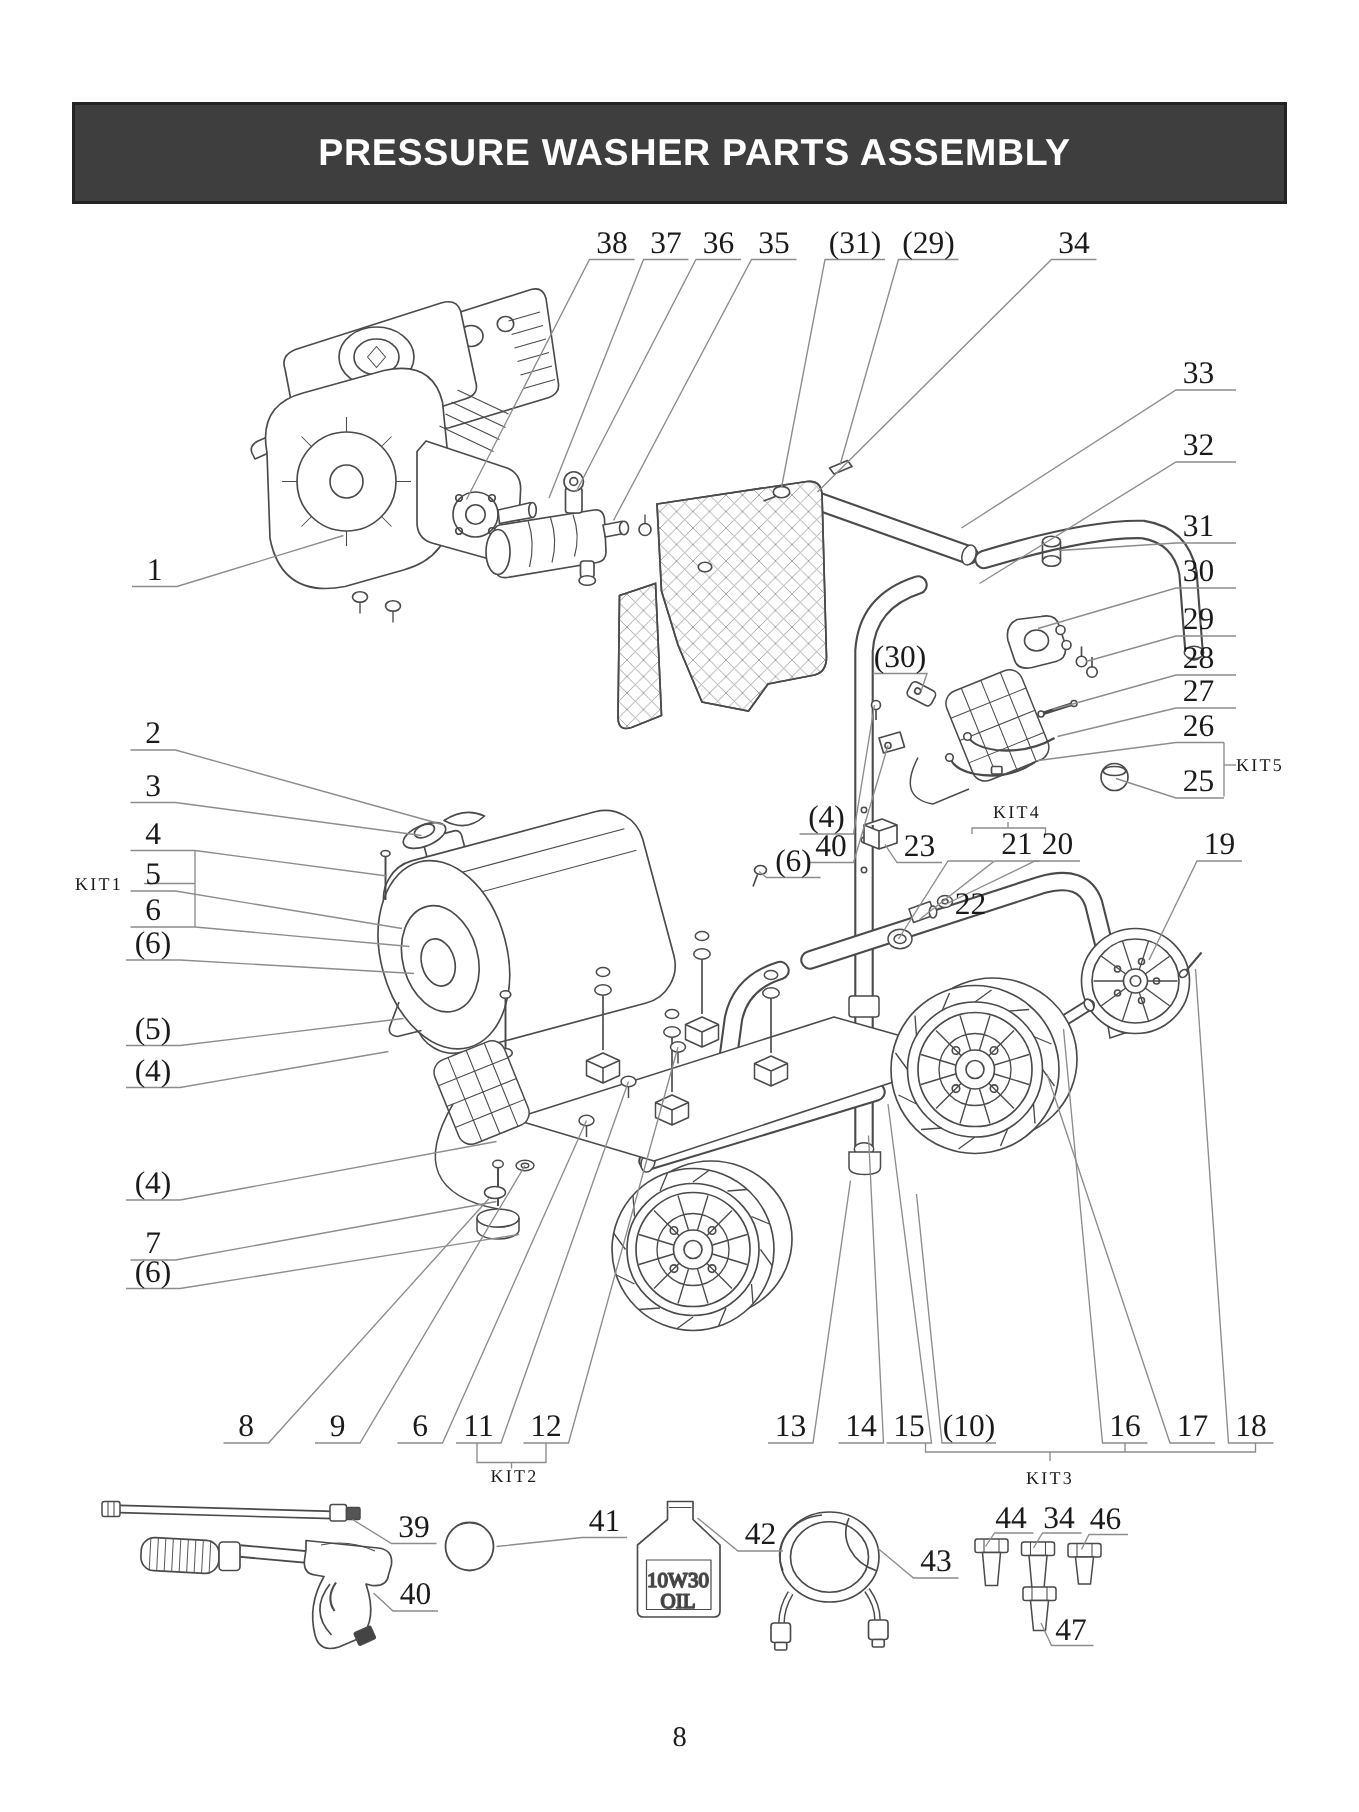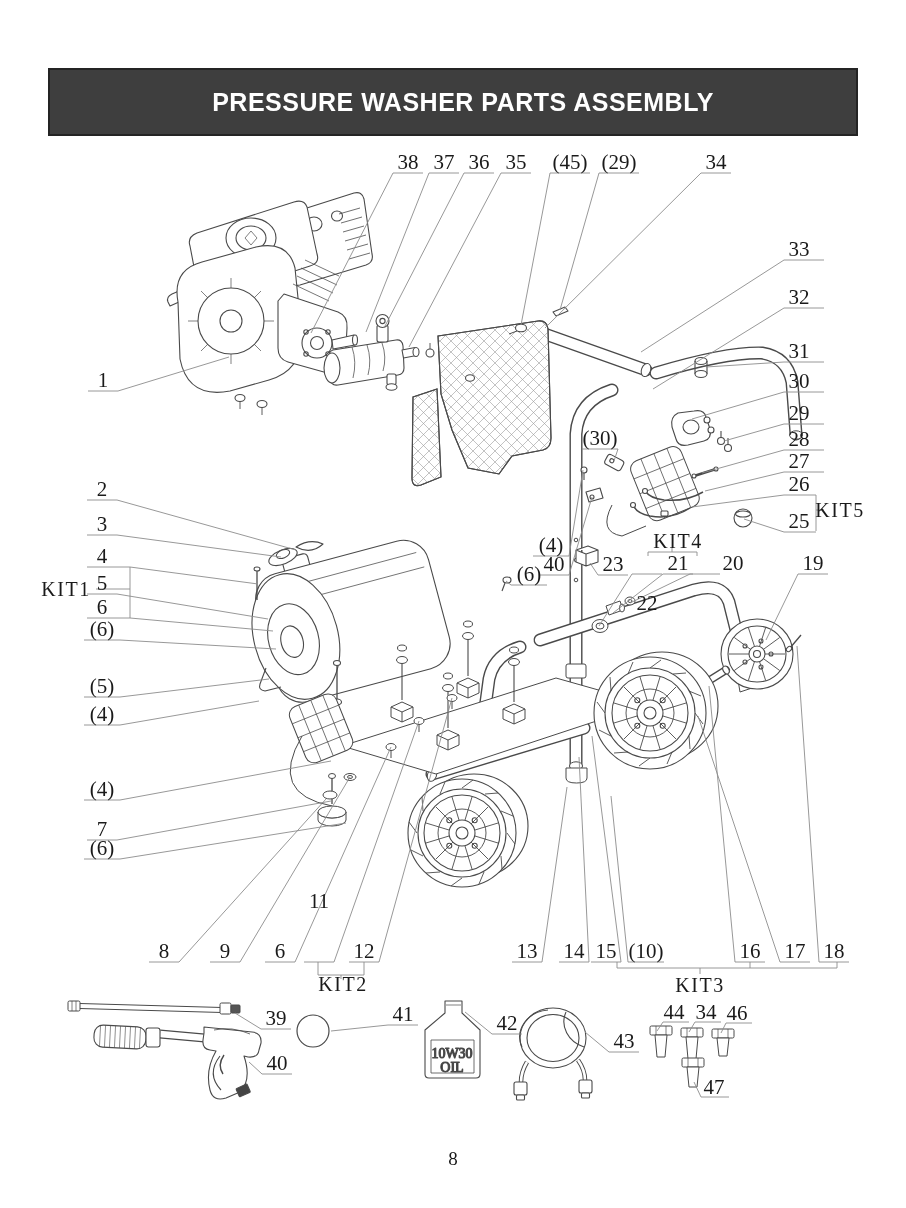--- a/index.html
+++ b/index.html
@@ -11,21 +11,21 @@
   .title-bar{position:absolute;left:48px;top:68px;width:806px;height:64px;
     background:var(--title-bg);border:2px solid #242424;
     display:flex;align-items:center;justify-content:center;}
   .title-bar span{color:var(--title-fg);font-family:"Liberation Sans",sans-serif;
     font-weight:bold;font-size:25px;letter-spacing:.5px;white-space:nowrap;margin-left:20px;}
   #art{position:absolute;left:0;top:0;color:var(--line);}
   #art .leaders{color:var(--leader);}
   #callouts{position:absolute;left:0;top:0;width:906px;height:1208px;pointer-events:none;}
   .callout{position:absolute;transform:translate(-50%,-50%);font-size:21px;line-height:1;
     color:var(--label);white-space:nowrap;}
-  .callout.kit{font-size:20px;letter-spacing:1.5px;}
+  .callout.kit{font-size:12px;letter-spacing:1.5px;}
   .page-num{position:absolute;left:0;top:1148px;width:906px;text-align:center;
     font-size:19px;color:var(--label);}
   .tube-o{stroke:currentColor;stroke-width:13;fill:none;stroke-linecap:round;}
   .tube-i{stroke:#ffffff;stroke-width:10.2;fill:none;stroke-linecap:round;}
   .tubeS-o{stroke:currentColor;stroke-width:8;fill:none;stroke-linecap:round;}
   .tubeS-i{stroke:#ffffff;stroke-width:5.5;fill:none;stroke-linecap:round;}
   svg text{font-family:"Liberation Serif",serif;fill:var(--label);}
 </style>
 </head>
 <body>
@@ -431,21 +431,21 @@
     <polyline points="752,1023 726,1023 721,1033"></polyline>
     <polyline points="729,1097 701,1097 694,1082"></polyline>
   </g>
 </svg>
 
 <div id="callouts">
     <div class="callout" style="left: 408px; top: 162px;">38</div>
     <div class="callout" style="left: 444px; top: 162px;">37</div>
     <div class="callout" style="left: 479px; top: 162px;">36</div>
     <div class="callout" style="left: 516px; top: 162px;">35</div>
-    <div class="callout" style="left: 570px; top: 162px;">(45)</div>
+    <div class="callout" style="left: 570px; top: 162px;">(31)</div>
     <div class="callout" style="left: 619px; top: 162px;">(29)</div>
     <div class="callout" style="left: 716px; top: 162px;">34</div>
     <div class="callout" style="left: 799px; top: 249px;">33</div>
     <div class="callout" style="left: 799px; top: 297px;">32</div>
     <div class="callout" style="left: 799px; top: 351px;">31</div>
     <div class="callout" style="left: 799px; top: 381px;">30</div>
     <div class="callout" style="left: 799px; top: 413px;">29</div>
     <div class="callout" style="left: 799px; top: 439px;">28</div>
     <div class="callout" style="left: 799px; top: 461px;">27</div>
     <div class="callout" style="left: 799px; top: 484px;">26</div>
@@ -465,26 +465,26 @@
     <div class="callout" style="left: 102px; top: 829px;">7</div>
     <div class="callout" style="left: 102px; top: 848px;">(6)</div>
     <div class="callout" style="left: 600px; top: 438px;">(30)</div>
     <div class="callout" style="left: 551px; top: 545px;">(4)</div>
     <div class="callout" style="left: 554px; top: 564px;">40</div>
     <div class="callout" style="left: 529px; top: 574px;">(6)</div>
     <div class="callout" style="left: 613px; top: 564px;">23</div>
     <div class="callout kit" style="left: 678px; top: 541px;">KIT4</div>
     <div class="callout" style="left: 647px; top: 563px; margin-top: 40px;">22</div>
     <div class="callout" style="left: 678px; top: 563px;">21</div>
-    <div class="callout" style="left: 705px; top: 563px; margin-left: 28px;">20</div>
+    <div class="callout" style="left: 705px; top: 563px;">20</div>
     <div class="callout" style="left: 813px; top: 563px;">19</div>
     <div class="callout" style="left: 164px; top: 951px;">8</div>
     <div class="callout" style="left: 225px; top: 951px;">9</div>
     <div class="callout" style="left: 280px; top: 951px;">6</div>
-    <div class="callout" style="left: 319px; top: 901px;">11</div>
+    <div class="callout" style="left: 319px; top: 951px;">11</div>
     <div class="callout" style="left: 364px; top: 951px;">12</div>
     <div class="callout kit" style="left: 343px; top: 984px;">KIT2</div>
     <div class="callout" style="left: 527px; top: 951px;">13</div>
     <div class="callout" style="left: 574px; top: 951px;">14</div>
     <div class="callout" style="left: 606px; top: 951px;">15</div>
     <div class="callout" style="left: 646px; top: 951px;">(10)</div>
     <div class="callout" style="left: 750px; top: 951px;">16</div>
     <div class="callout" style="left: 795px; top: 951px;">17</div>
     <div class="callout" style="left: 834px; top: 951px;">18</div>
     <div class="callout kit" style="left: 700px; top: 985px;">KIT3</div>

